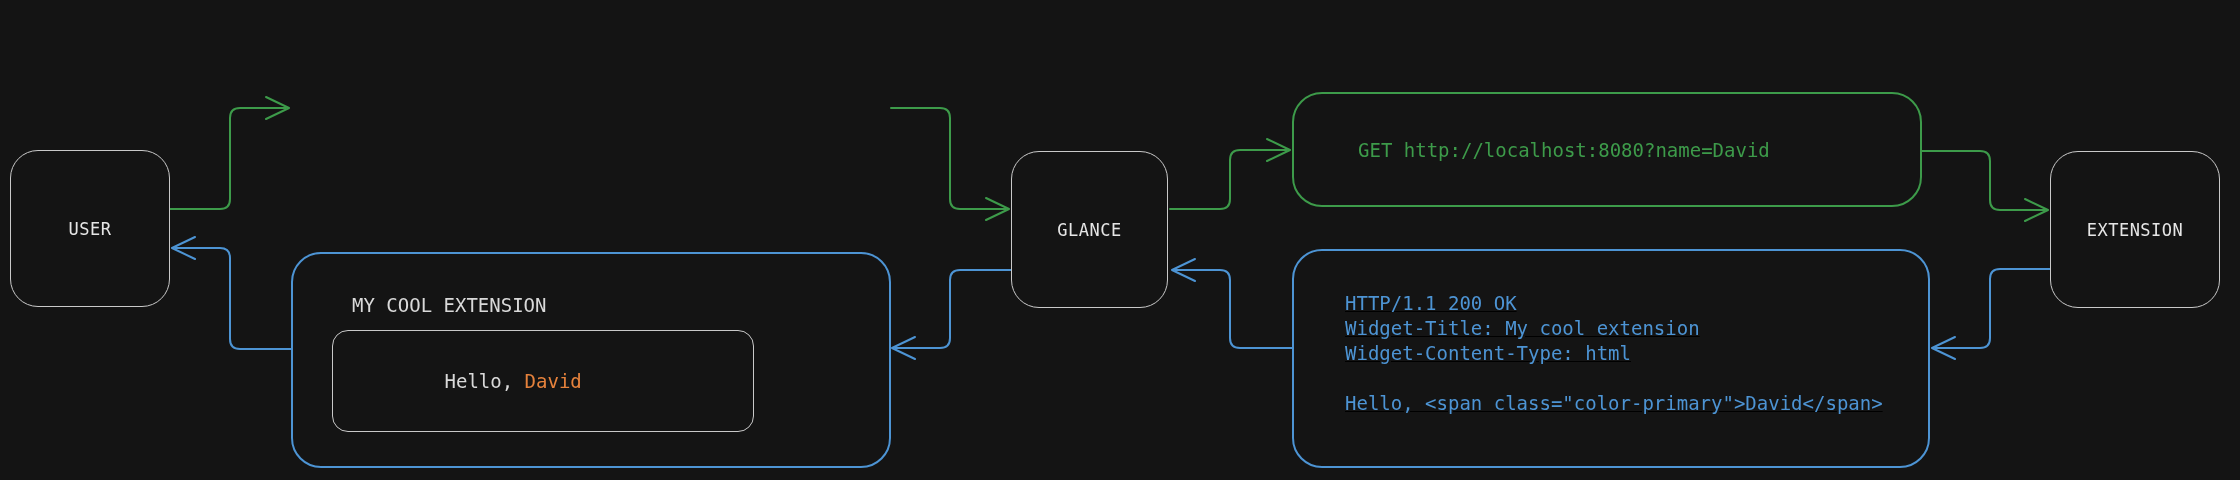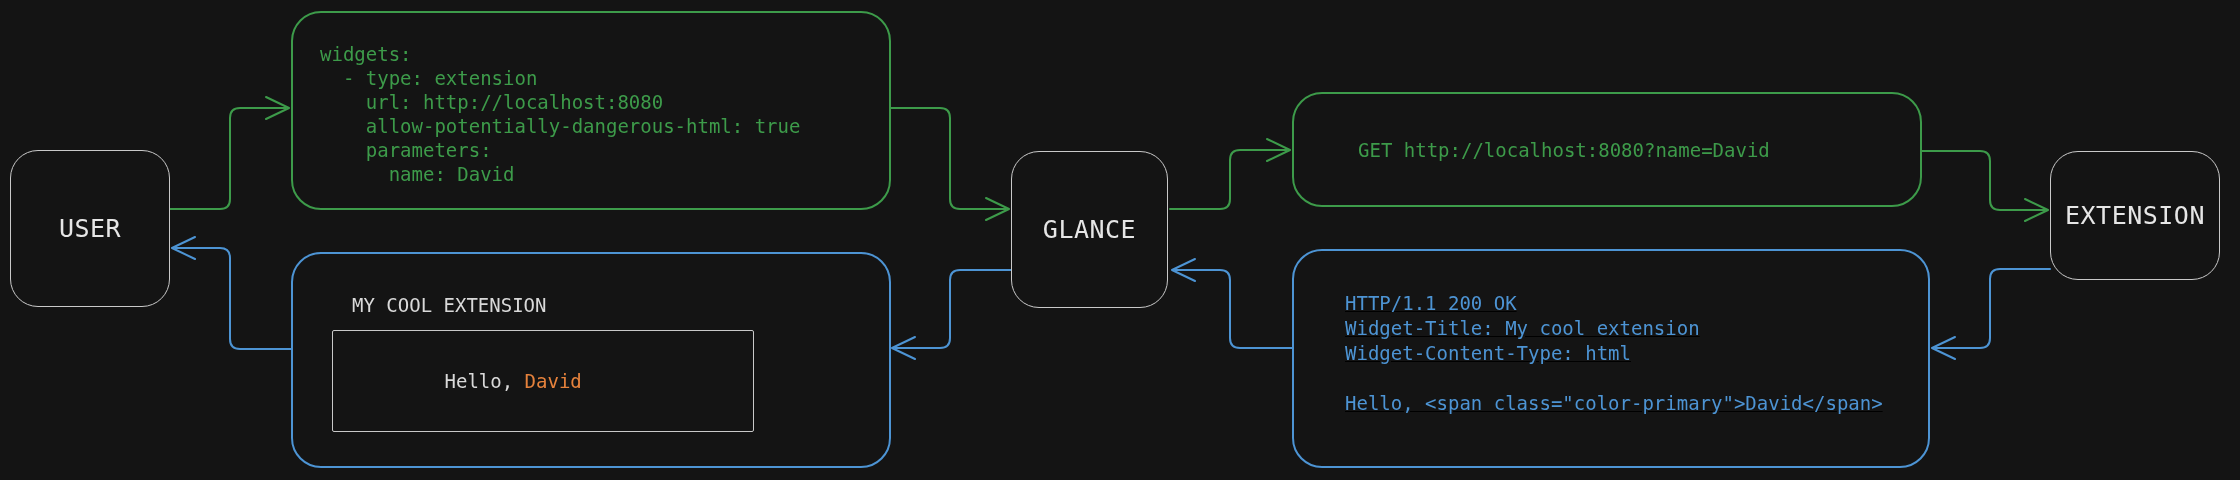--- a/index.html
+++ b/index.html
@@ -23,47 +23,47 @@
   svg.edges path{fill:none;stroke-width:2;stroke-linecap:round;stroke-linejoin:round;}
   svg.edges .e-green{stroke:var(--green);}
   svg.edges .e-blue{stroke:var(--blue);}
 
   .node{
     position:absolute;
     border:1.5px solid var(--gray);
     border-radius:28px;
     display:flex;align-items:center;justify-content:center;
     color:var(--text);
-    font-size:25px;letter-spacing:.5px;
+    font-size:17px;letter-spacing:.5px;
     background:transparent;
   }
   .node-user{left:10px;top:150px;width:160px;height:157px;}
   .node-glance{left:1011px;top:151px;width:157px;height:157px;}
-  .node-extension{left:2050px;top:151px;width:170px;height:129px;}
+  .node-extension{left:2050px;top:151px;width:170px;height:157px;}
 
   .codebox{position:absolute;border-radius:30px;background:transparent;}
   .codebox pre{
     margin:0;font-family:"DejaVu Sans Mono",monospace;
     font-size:19px;line-height:24px;white-space:pre;
   }
   .box-config{left:291px;top:11px;width:600px;height:199px;border:2px solid var(--green);}
   .box-config pre{padding:29px 0 0 27px;color:var(--green);}
   .box-request{left:1292px;top:92px;width:630px;height:115px;border:2px solid var(--green);display:flex;align-items:center;}
   .box-request pre{padding-left:64px;color:var(--green);}
   .box-response{left:1292px;top:249px;width:638px;height:219px;border:2px solid var(--blue);text-decoration:underline;}
   .box-response pre{padding:40px 0 0 51px;color:var(--blue);line-height:25px;}
 
   .box-widget{left:291px;top:252px;width:600px;height:216px;border:2px solid var(--blue);position:absolute;border-radius:30px;}
   .widget-title{
     position:absolute;left:59px;top:40px;
     color:#d9d9d9;font-size:19px;white-space:pre;text-align:right;
   }
   .widget-inner{
     position:absolute;left:39px;top:76px;width:422px;height:102px;
-    border:1.5px solid var(--gray);border-radius:2px;
+    border:1.5px solid var(--gray);border-radius:16px;
     display:flex;align-items:center;
   }
   .greeting{padding-left:20px;font-size:19px;white-space:pre;}
   .greeting .g-prefix{color:#d9d9d9;white-space:pre;}
   .greeting .g-name{color:var(--orange);white-space:pre;}
 </style>
 </head>
 <body>
 
 <div class="canvas">
@@ -92,28 +92,20 @@
   <div class="node node-user">
     <span>USER</span>
   </div>
   <div class="node node-glance">
     <span>GLANCE</span>
   </div>
   <div class="node node-extension">
     <span>EXTENSION</span>
   </div>
 
-  <div class="codebox box-config">
-    <pre>widgets:
-  - type: extension
-    url: http://localhost:8080
-    allow-potentially-dangerous-html: true
-    parameters:
-      name: David</pre>
-  </div>
 
   <div class="codebox box-request">
     <pre>GET http://localhost:8080?name=David</pre>
   </div>
 
   <div class="codebox box-response">
     <pre>HTTP/1.1 200 OK
 Widget-Title: My cool extension
 Widget-Content-Type: html
 

